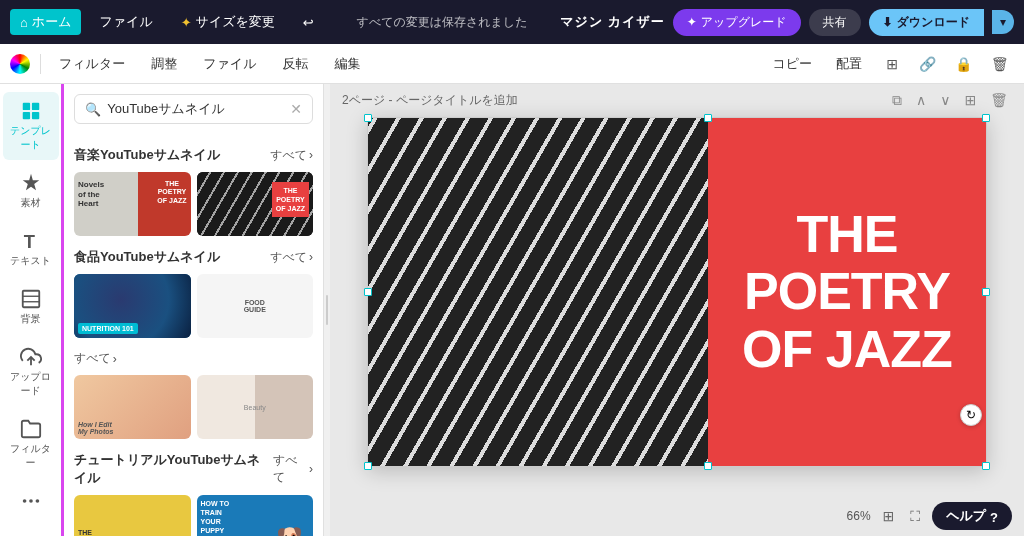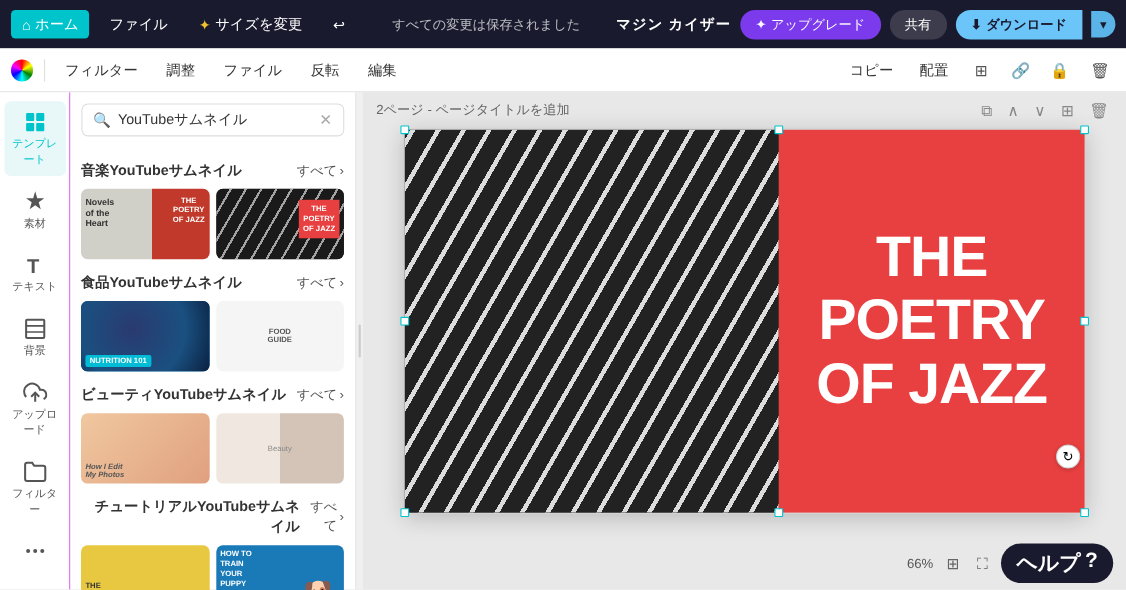--- a/index.html
+++ b/index.html
@@ -33,21 +33,21 @@
     .toolbar-separator { width: 1px; height: 20px; background: #ddd; }
     .toolbar-right { margin-left: auto; display: flex; align-items: center; gap: 8px; }
     .icon-btn { width: 28px; height: 28px; display: flex; align-items: center; justify-content: center; border-radius: 4px; cursor: pointer; font-size: 14px; color: #555; }
 
     
     #main { display: flex; height: calc(536px - 84px); }
 
     
     #sidebar-icons {
       width: 64px; background: white; display: flex; flex-direction: column;
-      align-items: center; padding: 8px 0; gap: 4px; border-right: 1px solid #d946ef;
+      align-items: center; padding: 8px 0; gap: 4px; border-right: 3px solid #d946ef;
       overflow-y: auto;
     }
     .sidebar-icon-item {
       display: flex; flex-direction: column; align-items: center; gap: 2px;
       padding: 8px 4px; border-radius: 6px; cursor: pointer; width: 56px;
       color: #555; font-size: 10px; text-align: center;
     }
     .sidebar-icon-item.active { background: #e8f7f8; color: #00c4cc; }
     .sidebar-icon-item svg { width: 22px; height: 22px; }
 
@@ -58,21 +58,21 @@
     }
     #search-box {
       display: flex; align-items: center; margin: 10px; border: 1px solid #ddd;
       border-radius: 6px; padding: 6px 10px; gap: 6px;
     }
     #search-input { border: none; outline: none; flex: 1; font-size: 13px; color: #333; }
     .search-icon { color: #aaa; font-size: 13px; }
     .clear-icon { color: #aaa; cursor: pointer; font-size: 14px; }
 
     #template-list { overflow-y: auto; flex: 1; padding: 0 10px 10px; }
-    .section-header { display: flex; align-items: center; justify-content: space-between; margin: 12px 0 8px; text-align: right; }
+    .section-header { display: flex; align-items: center; justify-content: space-between; margin: 12px 0 8px; }
     .section-title { font-size: 13px; font-weight: bold; color: #333; }
     .section-all { font-size: 12px; color: #555; cursor: pointer; display: flex; align-items: center; gap: 2px; }
     .template-grid { display: grid; grid-template-columns: 1fr 1fr; gap: 6px; }
     .template-card { border-radius: 6px; overflow: hidden; cursor: pointer; height: 64px; }
 
     
     #canvas-area {
       flex: 1; background: #e8e8e8; display: flex; flex-direction: column;
       position: relative; overflow: hidden;
     }
@@ -134,21 +134,21 @@
     
     #bottom-bar {
       position: absolute; bottom: 0; right: 0; left: 64px;
       display: flex; align-items: center; justify-content: flex-end;
       padding: 6px 12px; background: transparent; gap: 8px;
     }
     #zoom-level { font-size: 12px; color: #555; }
     .bottom-icon { color: #666; font-size: 14px; cursor: pointer; padding: 4px; }
     #help-btn {
       background: #1a1a2e; color: white; border-radius: 20px; padding: 5px 14px;
-      font-size: 19px; font-weight: bold; cursor: pointer; display: flex; align-items: flex-start; gap: 4px;
+      font-size: 13px; font-weight: bold; cursor: pointer; display: flex; align-items: flex-end; gap: 4px;
     }
 
     
     #panel-resize { width: 6px; background: transparent; cursor: col-resize; position: relative; }
     #panel-resize::after { content: ''; position: absolute; left: 2px; top: 50%; transform: translateY(-50%); height: 30px; width: 2px; background: #ccc; border-radius: 1px; }
   </style>
 </head>
 <body>
 
 <div id="top-nav">
@@ -296,21 +296,20 @@
         <div class="template-card" style="background: #1a6ea8; display:flex; align-items:flex-end; justify-content:flex-start; position:relative; overflow:hidden;">
           <div style="position:absolute;inset:0;background:radial-gradient(circle at 40% 40%,#2a3a70 0%,#1a5080 60%,#0a2040 100%);"></div>
           <div style="position:absolute;bottom:4px;left:4px;background:#00bcd4;color:white;font-size:7px;font-weight:bold;padding:2px 4px;border-radius:2px;">NUTRITION 101</div>
         </div>
         <div class="template-card" style="background:#f5f5f5; display:flex; align-items:center; justify-content:center; position:relative;">
           <div style="font-size:7px;color:#555;text-align:center;padding:4px;font-weight:600;">FOOD<br>GUIDE</div>
         </div>
       </div>
 
       <div class="section-header">
-        <span class="section-title">ビューティYouTubeサムネイル</span>
         <span class="section-all">
           <span>すべて</span>
           <span>›</span>
         </span>
       </div>
       <div class="template-grid">
         <div class="template-card" style="background: linear-gradient(135deg,#f0c8a0,#e0a080); position:relative; overflow:hidden;">
           <div style="position:absolute;bottom:4px;left:4px;font-size:7px;color:#555;font-style:italic;font-weight:600;">How I Edit<br>My Photos</div>
         </div>
         <div class="template-card" style="background: linear-gradient(to right, #f0e8e0 50%, #d4c4b8 50%); position:relative;">

